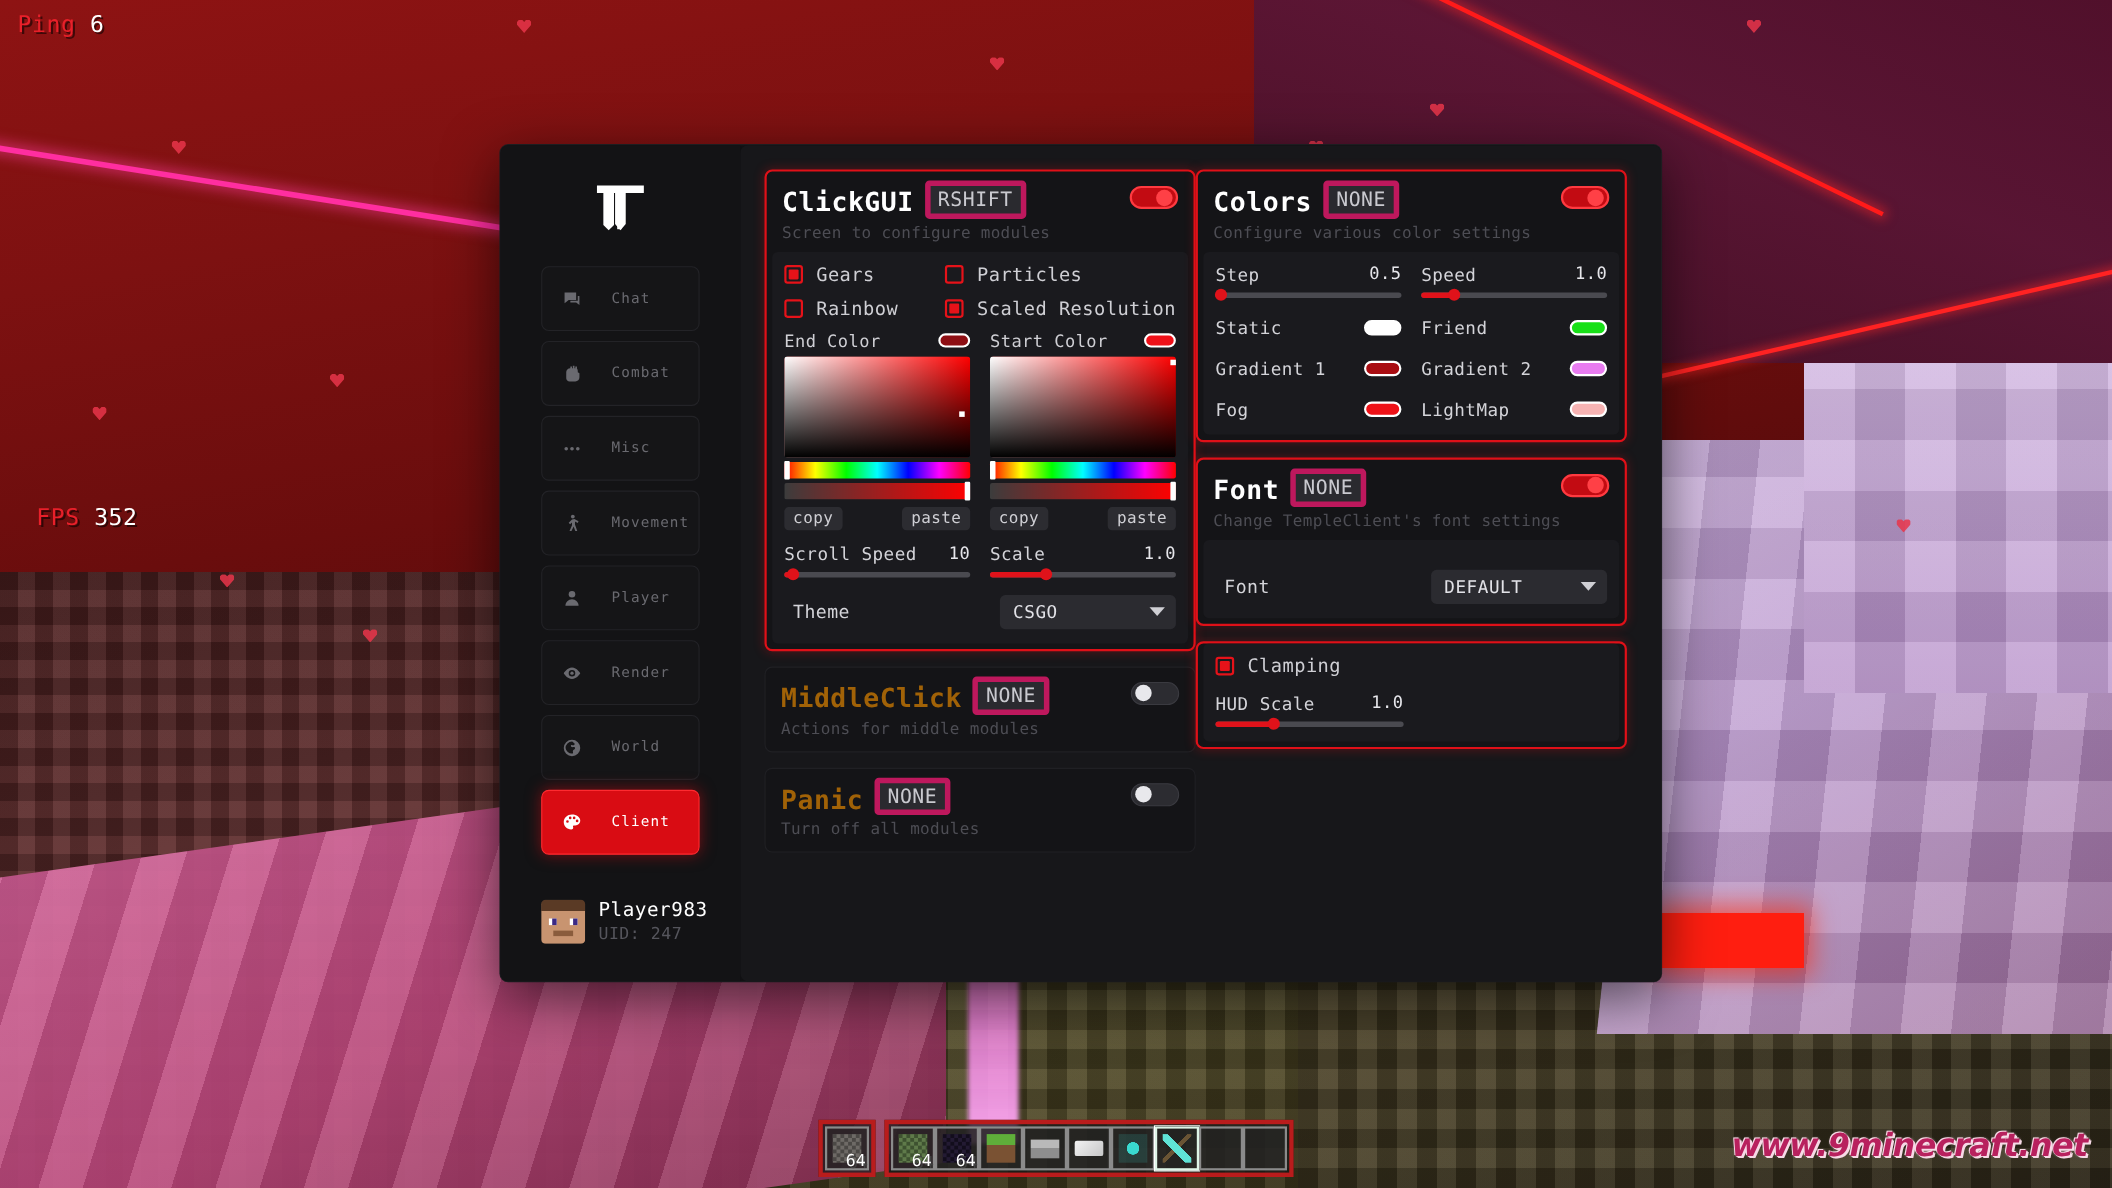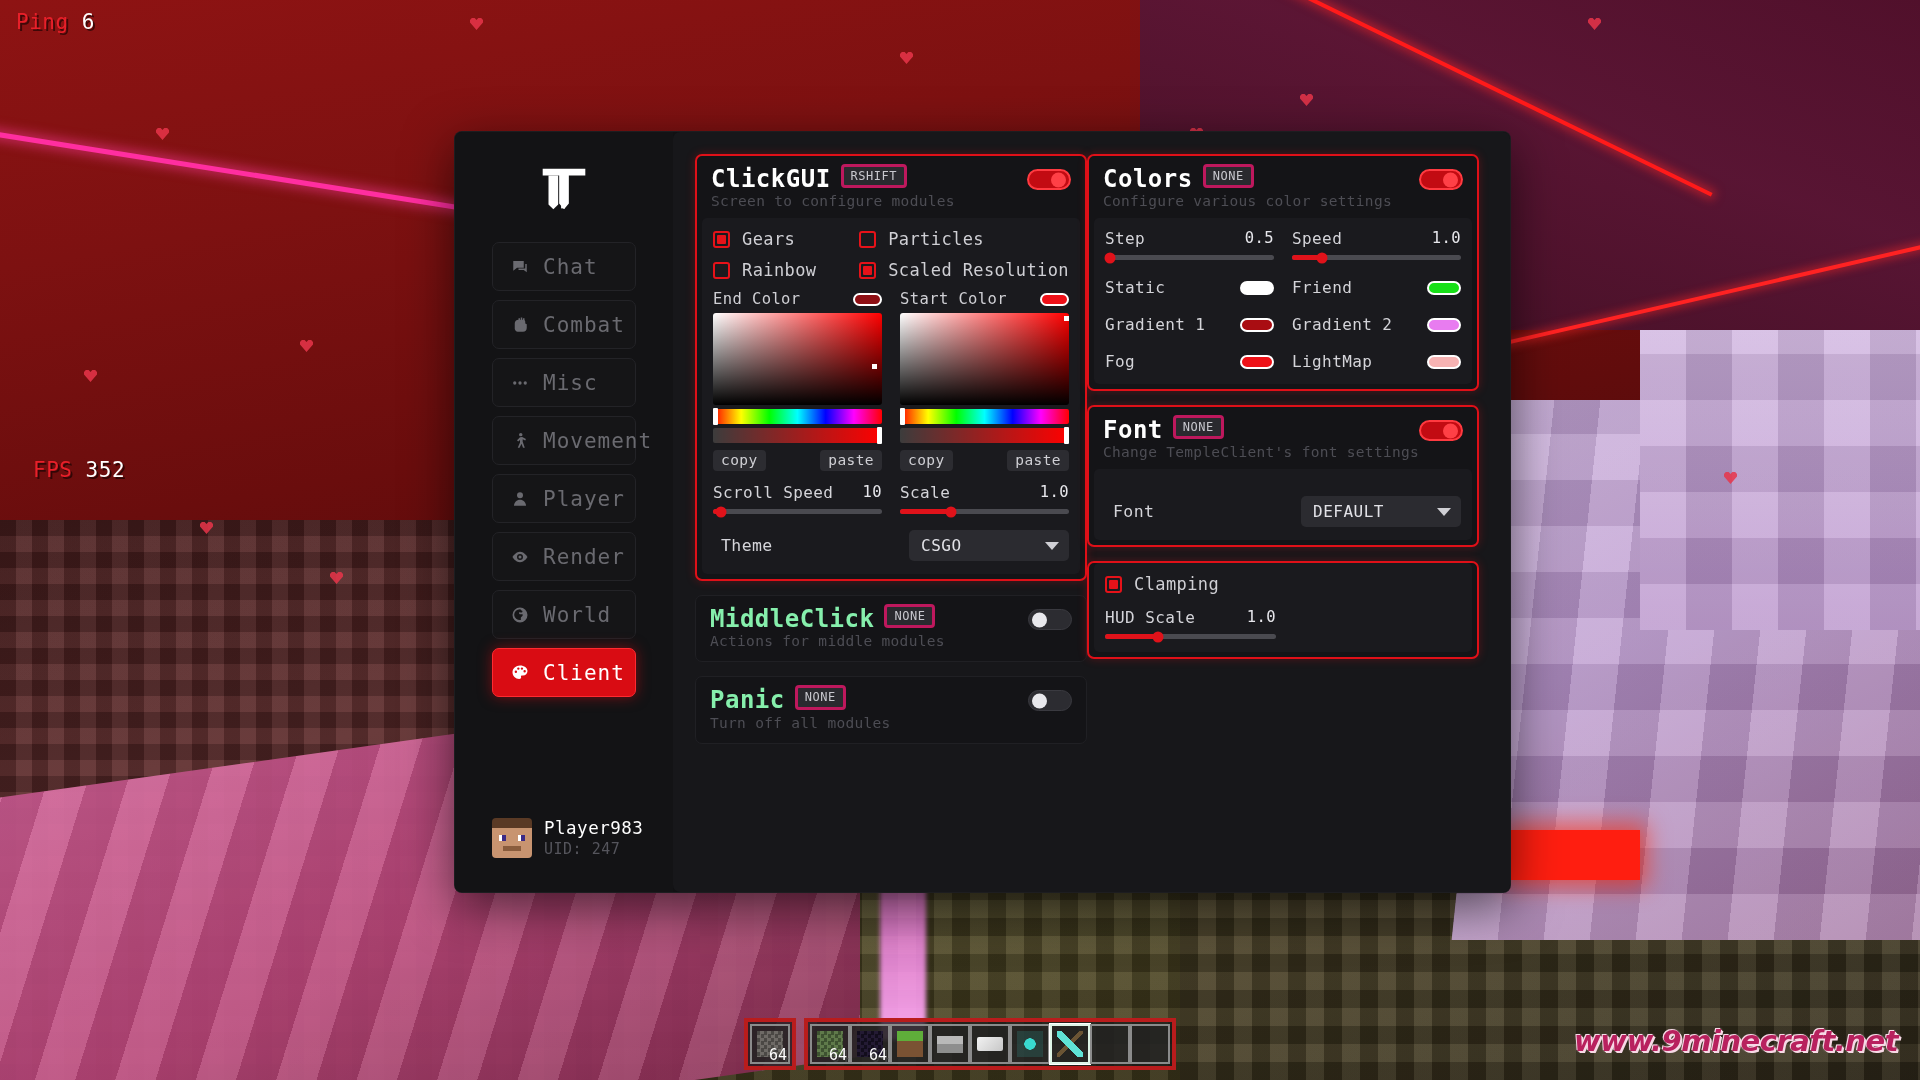--- a/index.html
+++ b/index.html
@@ -118,24 +118,24 @@
 
   
   #sidebar {
     width: 218px; background: #131315; flex: none;
     display: flex; flex-direction: column; align-items: center;
     padding-top: 26px; position: relative;
   }
   #logo { width: 62px; height: 62px; margin-bottom: 22px; }
   .nav-list { width: 100%; padding: 0 37px; display: flex; flex-direction: column; gap: 9px; }
   .nav-item {
-    height: 49px; border-radius: 7px; display: flex; align-items: center;
-    padding-left: 17px; gap: 13px;
+    height: 59px; border-radius: 7px; display: flex; align-items: center;
+    padding-left: 17px; gap: 26px;
     background: #151517; border: 1px solid #232327;
-    color: #6a6a70; font-size: 21px; letter-spacing: 1px;
+    color: #6a6a70; font-size: 13px; letter-spacing: 1px;
     cursor: pointer;
   }
   .nav-item .ni-icon { width: 20px; height: 20px; display:flex; align-items:center; justify-content:center; flex:none; }
   .nav-item .ni-icon svg { width: 18px; height: 18px; fill: #6a6a70; }
   .nav-item.active {
     background: #d90c13; border-color: #ff2a30; color: #ffffff;
     box-shadow: 0 0 14px rgba(217,12,19,.5);
   }
   .nav-item.active .ni-icon svg { fill: #ffffff; }
 
@@ -174,25 +174,25 @@
   }
   .module.enabled { border: 2px solid #e01018; box-shadow: 0 0 10px rgba(224,16,24,.3); }
   .module.disabled { border: 1px solid #202024; }
 
   .mod-head { padding: 11px 14px 9px 14px; position: relative; }
   .mod-title-row { display: flex; align-items: center; gap: 10px; }
   .mod-title {
     font-size: 24px; letter-spacing: .5px; color: #ffffff; font-weight: bold;
     line-height: 1;
   }
-  .module.disabled .mod-title { color: #86efac; }
+  .module.disabled .mod-title { color: #a16207; }
   .mod-bind {
-    background: #2a2a2f; color: #c9c9cf; font-size: 12px;
+    background: #2a2a2f; color: #c9c9cf; font-size: 18px;
     padding: 3px 7px 2px 7px; border-radius: 4px; letter-spacing: .5px;
-    border: 3px solid #be185d; line-height: 1.1; position: relative; top: -3px;
+    border: 5px solid #be185d; line-height: 1.1; position: relative; top: -3px;
   }
   .mod-desc { font-size: 14.5px; color: #4d4d54; letter-spacing: .3px; margin-top: 2px; }
 
   .toggle {
     position: absolute; right: 14px; top: 13px;
     width: 44px; height: 21px; border-radius: 11px; cursor: pointer;
   }
   .toggle.on  { background: #c20b12; border: 2px solid #ff3a40; }
   .toggle.off { background: #2c2c31; border: 1px solid #3a3a40; }
   .toggle .knob { position: absolute; top: 50%; transform: translateY(-50%); width: 15px; height: 15px; border-radius: 50%; }

